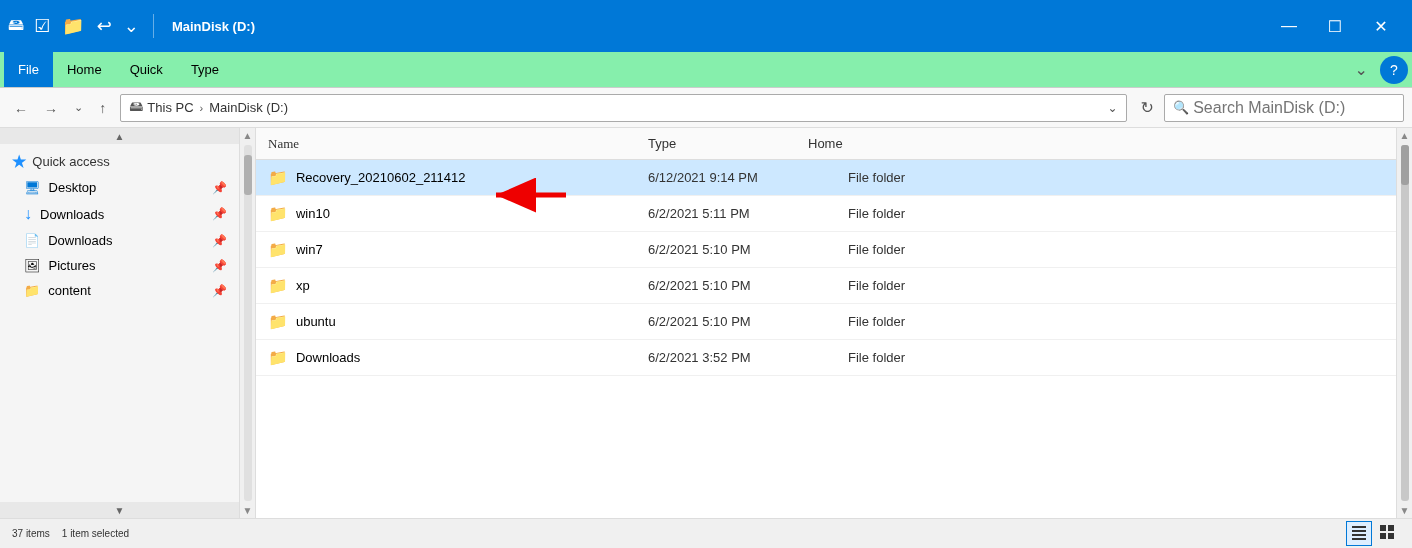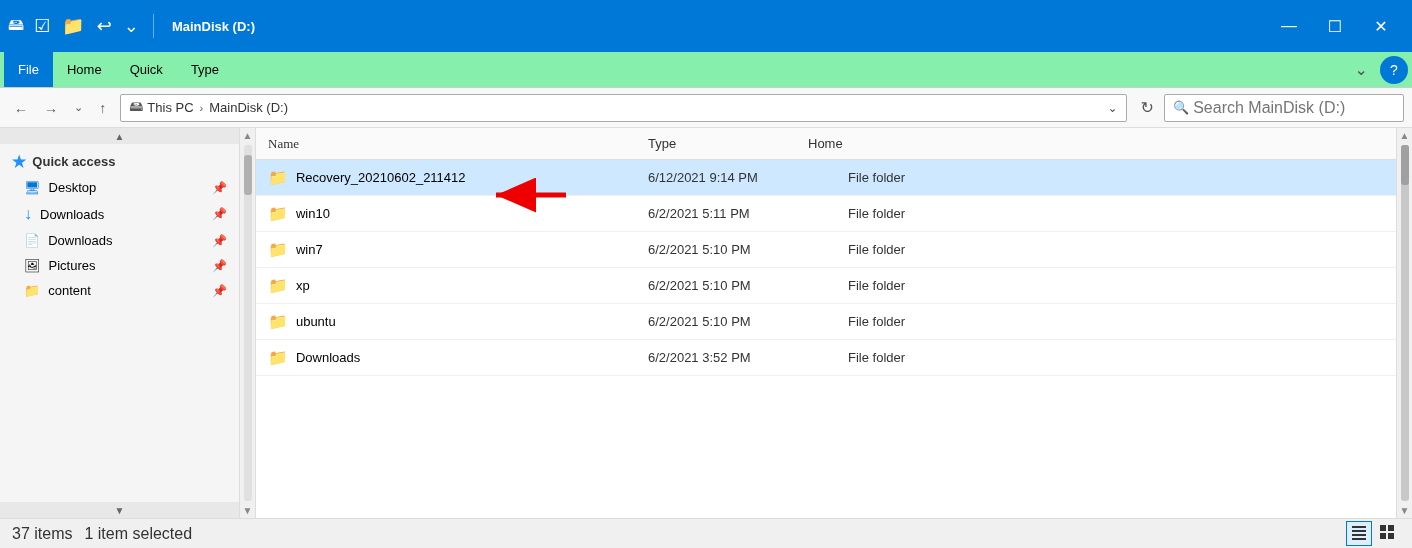--- a/index.html
+++ b/index.html
@@ -214,21 +214,21 @@
 
     
     .status-bar {
       height: 30px;
       background: #f0f0f0;
       border-top: 1px solid #ddd;
       display: flex;
       align-items: center;
       padding: 0 12px;
       gap: 12px;
-      font-size: 16px;
+      font-size: 10px;
       color: #333;
     }
     .status-bar-right { margin-left: auto; display: flex; gap: 2px; }
     .view-btn {
       background: none; border: 1px solid transparent; cursor: pointer;
       padding: 2px 4px; font-size: 13px;
     }
     .view-btn.active { border-color: #0078d7; background: #ddeeff; }
 
     
@@ -295,21 +295,21 @@
 </div>
 
 <div class="main-content">
 
   <div class="sidebar">
     <div style="display:flex;align-items:center;justify-content:center;height:16px;background:#e8e8e8;">
       <span style="font-size:10px;color:#666;">▲</span>
     </div>
     <div class="sidebar-section-label">
       <span style="color:#1e90ff;font-size:16px;">★</span>
-      <span style="font-weight:700;font-size:13px;">Quick access</span>
+      <span style="font-weight:400;font-size:13px;">Quick access</span>
     </div>
     <div class="sidebar-item">
       <span class="icon-desktop">🖥</span>
       <span>Desktop</span>
       <span class="sidebar-item-pin">📌</span>
     </div>
     <div class="sidebar-item">
       <span style="color:#1e90ff;font-size:16px;">↓</span>
       <span>Downloads</span>
       <span class="sidebar-item-pin">📌</span>

